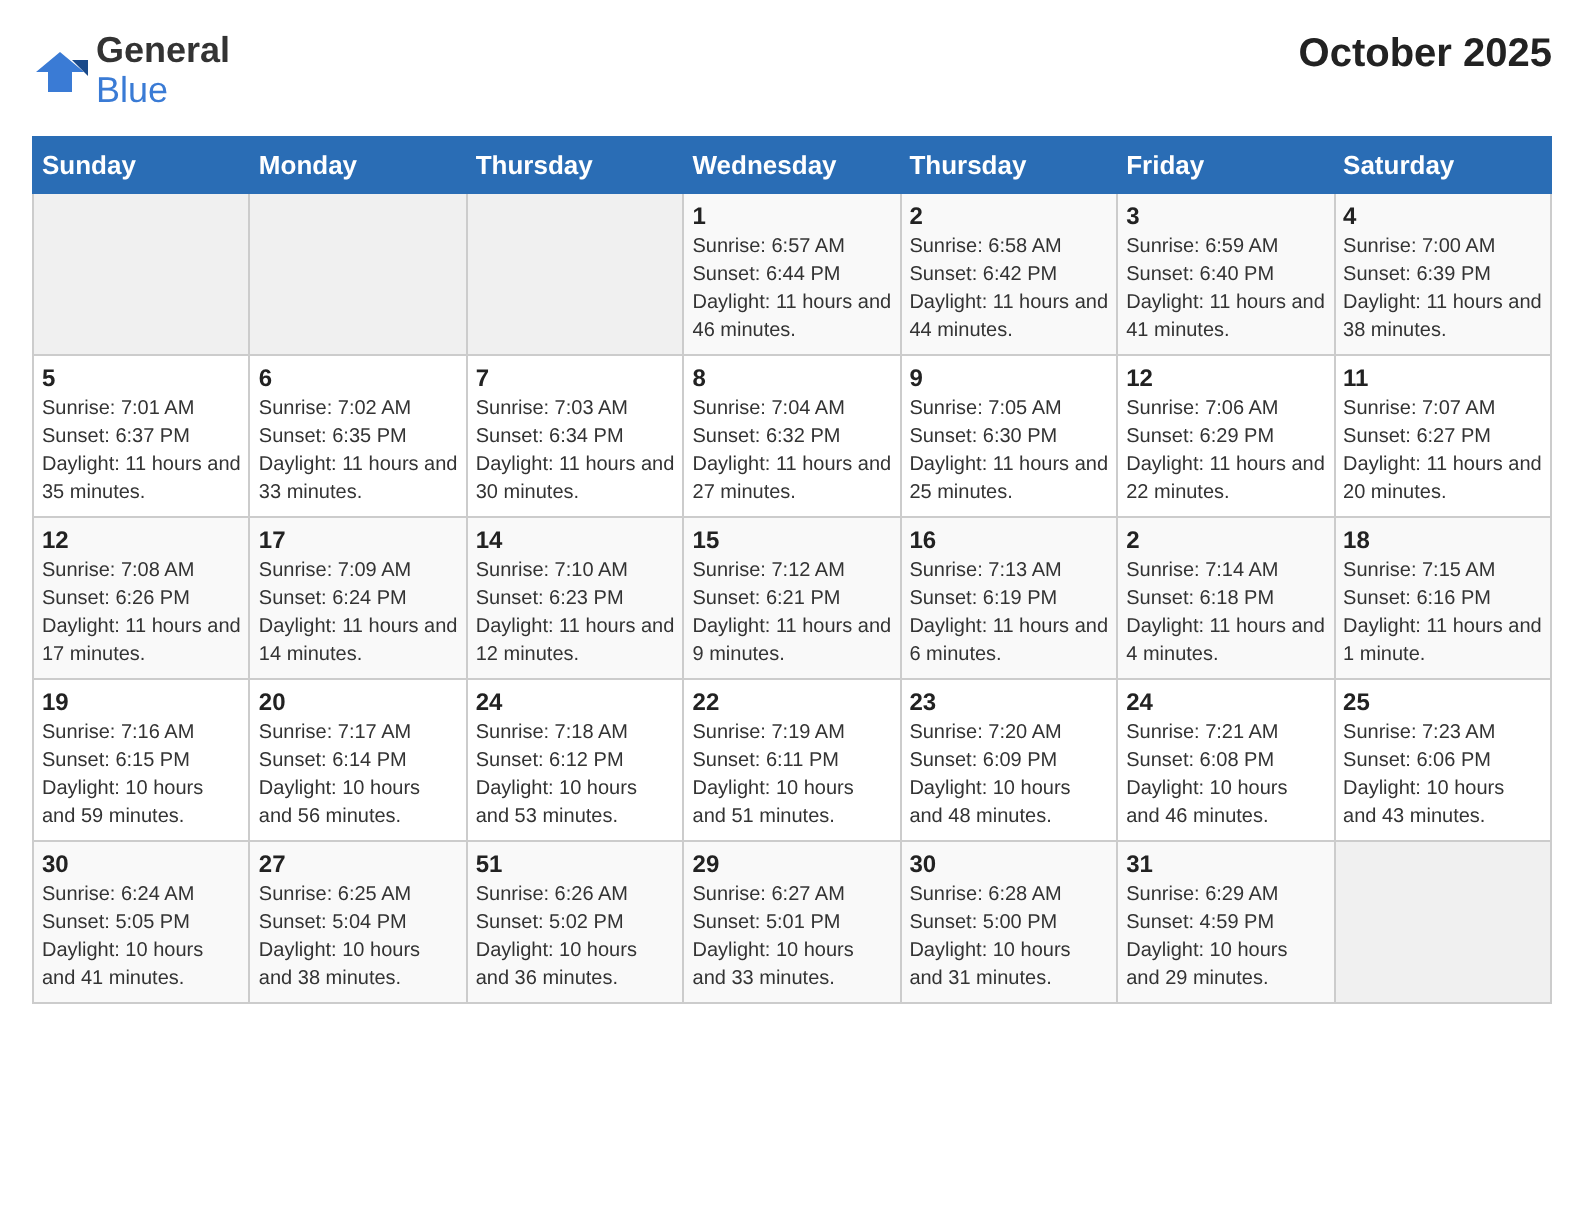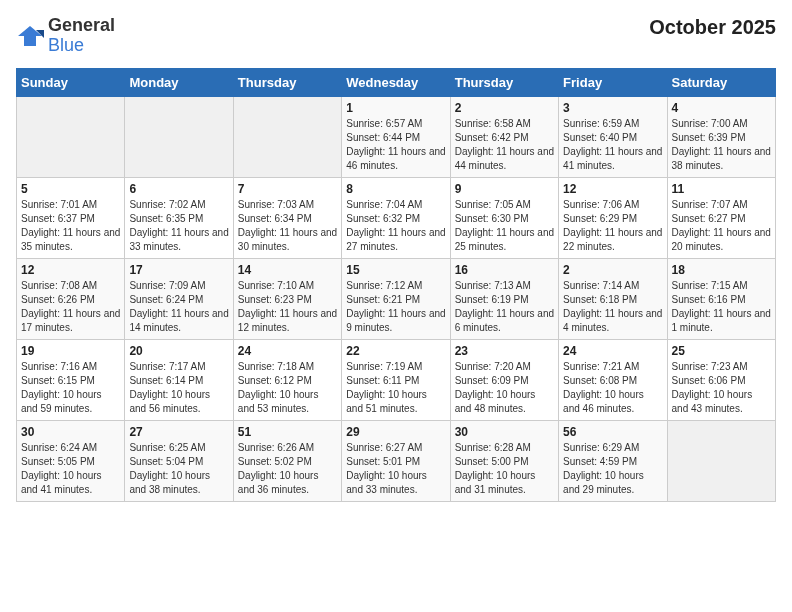--- a/index.html
+++ b/index.html
@@ -251,19 +251,19 @@
         </td>
         <td>
           <div class="day-number">29</div>
           <div class="day-info">Sunrise: 6:27 AM<br>Sunset: 5:01 PM<br>Daylight: 10 hours and 33 minutes.</div>
         </td>
         <td>
           <div class="day-number">30</div>
           <div class="day-info">Sunrise: 6:28 AM<br>Sunset: 5:00 PM<br>Daylight: 10 hours and 31 minutes.</div>
         </td>
         <td>
-          <div class="day-number">56</div>
+          <div class="day-number">31</div>
           <div class="day-info">Sunrise: 6:29 AM<br>Sunset: 4:59 PM<br>Daylight: 10 hours and 29 minutes.</div>
         </td>
         <td class="empty-cell"></td>
       </tr>
     </tbody>
 </table>
 
 </body></html>

